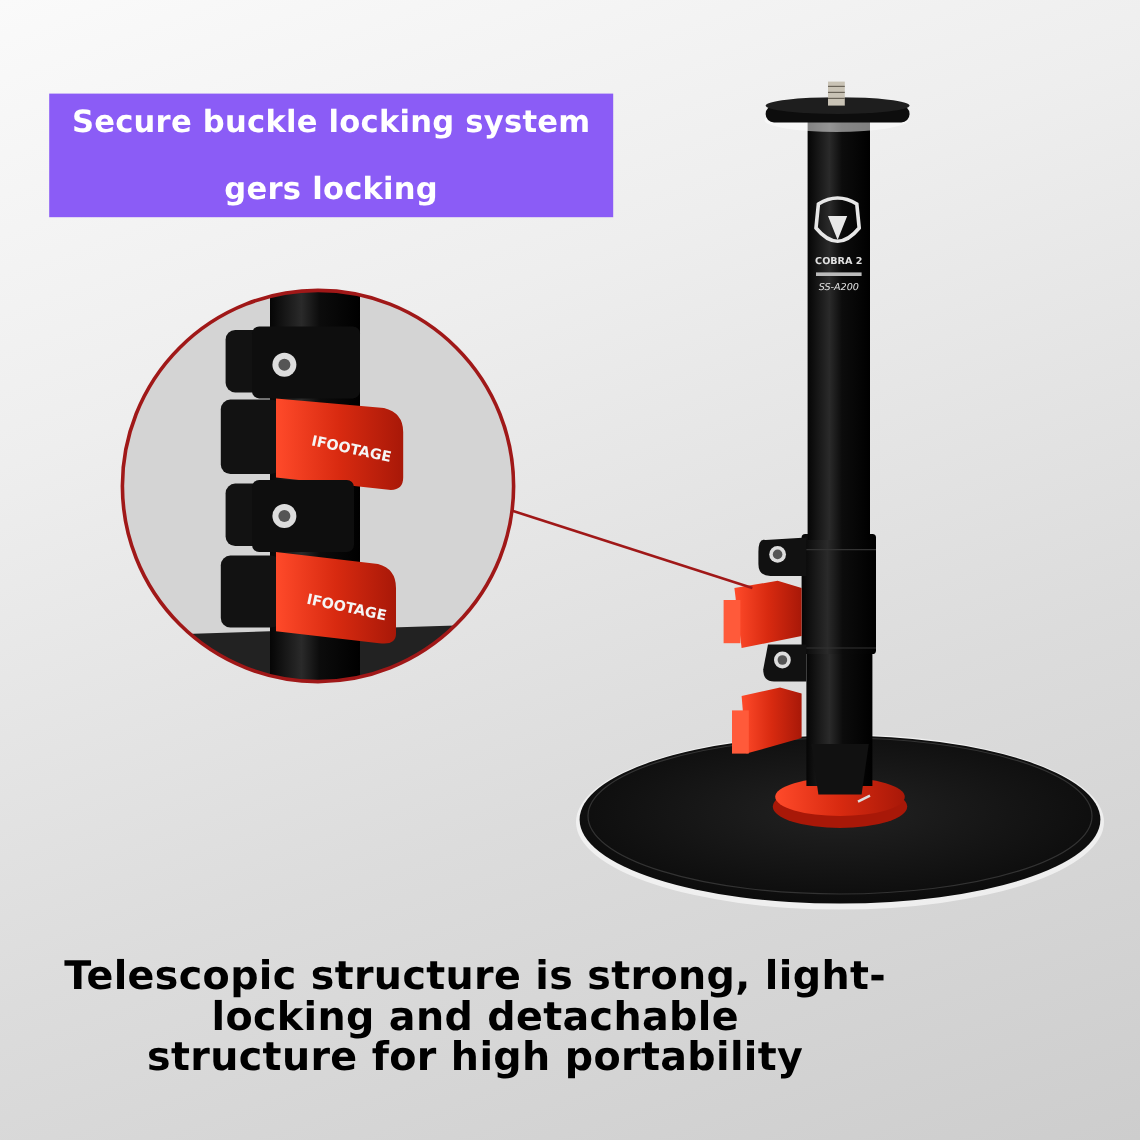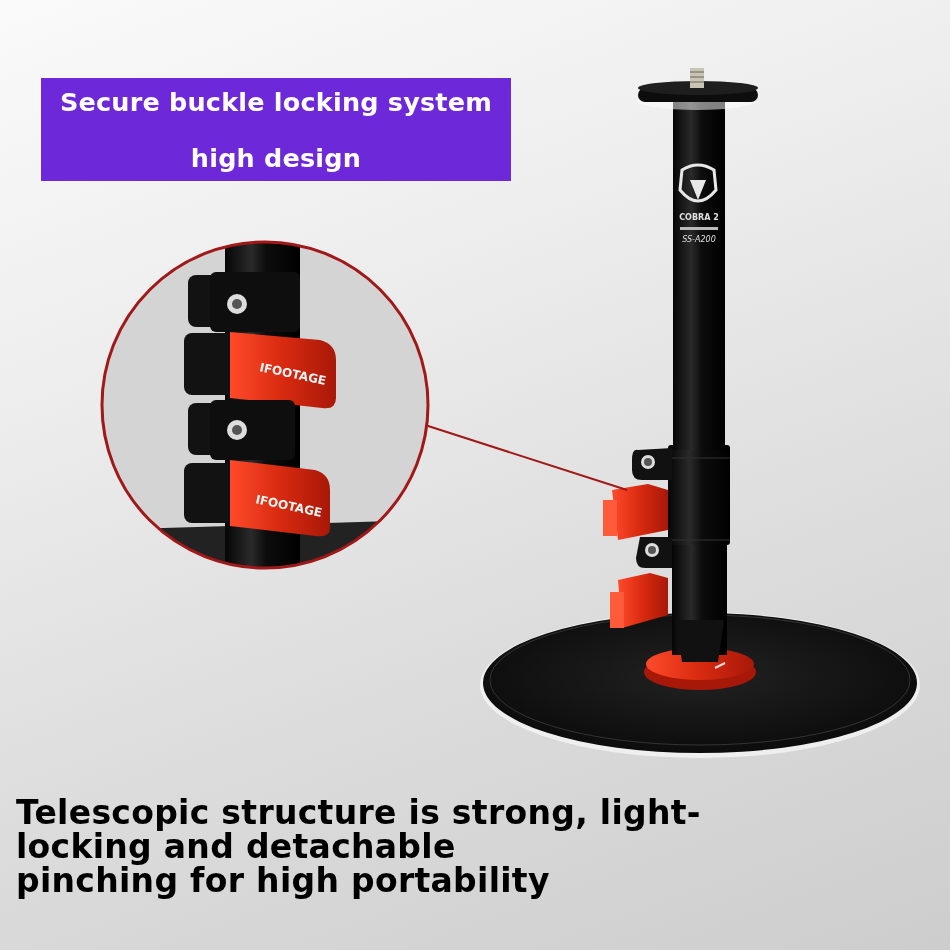--- a/index.html
+++ b/index.html
@@ -3,29 +3,29 @@
   <meta charset="utf-8">
   <style>
     html, body { margin: 0; padding: 0; }
     body {
       width: 950px; height: 950px; overflow: hidden; position: relative;
       background: linear-gradient(160deg, #fafafa 0%, #eeeeee 30%, #dcdcdc 65%, #cdcdcd 100%);
       font-family: "DejaVu Sans", sans-serif;
     }
     .banner {
       position: absolute; left: 41px; top: 78px; width: 470px; height: 103px;
-      background: #6d28d9; color: #fff; box-sizing: border-box;
+      background: #8b5cf6; color: #fff; box-sizing: border-box;
       display: flex; align-items: center; justify-content: center; text-align: center;
       font-family: "DejaVu Sans", sans-serif; font-weight: bold;
       font-size: 25.5px; line-height: 28px; letter-spacing: 0.2px;
       padding: 2px 4px;
     }
     .banner-text { white-space: pre-line; }
     .caption {
-      position: absolute; left: 16px; top: 796px; width: 792px; 
+      position: absolute; left: 0; top: 796px; width: 792px; text-align: center;
       color: #000; font-family: "DejaVu Sans", sans-serif; font-weight: bold;
       font-size: 33px; line-height: 34px; letter-spacing: 0.3px;
     }
     .caption span { display: block; }
     svg.scene { position: absolute; left: 0; top: 0; }
   </style>
 </head>
 <body>
 
 <svg class="scene" width="950" height="950" viewBox="0 0 950 950">
@@ -131,21 +131,21 @@
       <path d="M230 460 L315 470 Q330 474 330 490 L330 528 Q330 538 316 536 L230 526 Z" fill="url(#red)"></path>
       <text x="288" y="510" text-anchor="middle" fill="#f5f5f5" font-size="12" font-weight="bold" transform="rotate(12 288 510)" font-family="DejaVu Sans, sans-serif">IFOOTAGE</text>
     </g>
     <circle cx="265" cy="405" r="163" fill="none" stroke="#a01818" stroke-width="3"></circle>
   </g>
 </svg>
 
 <div class="banner">
   <div class="banner-text">
     <span style="display:block">Secure buckle locking system</span>
-    <span style="display:block">high design</span>
+    <span style="display:block">gers locking</span>
   </div>
 </div>
 
 <div class="caption">
   <span>Telescopic structure is strong, light-</span>
   <span>locking and detachable</span>
-  <span>pinching for high portability</span>
+  <span>structure for high portability</span>
 </div>
 
 </body></html>

